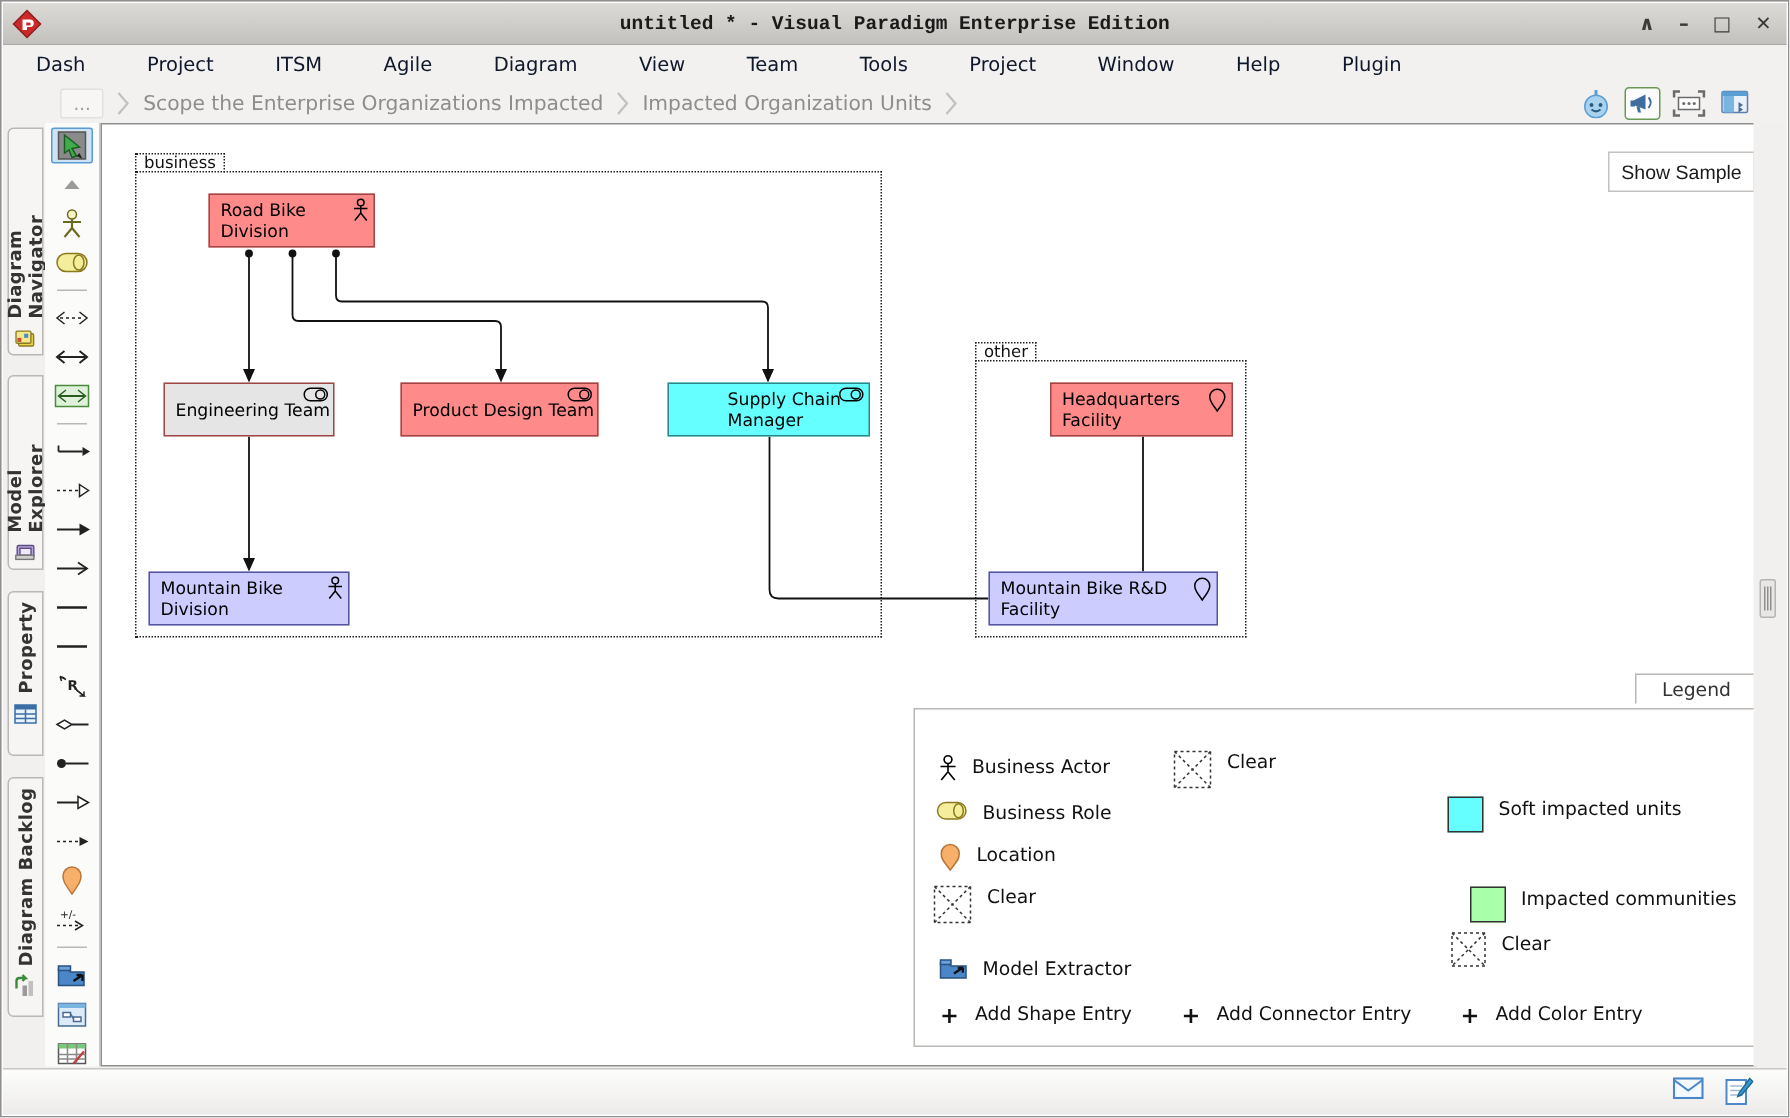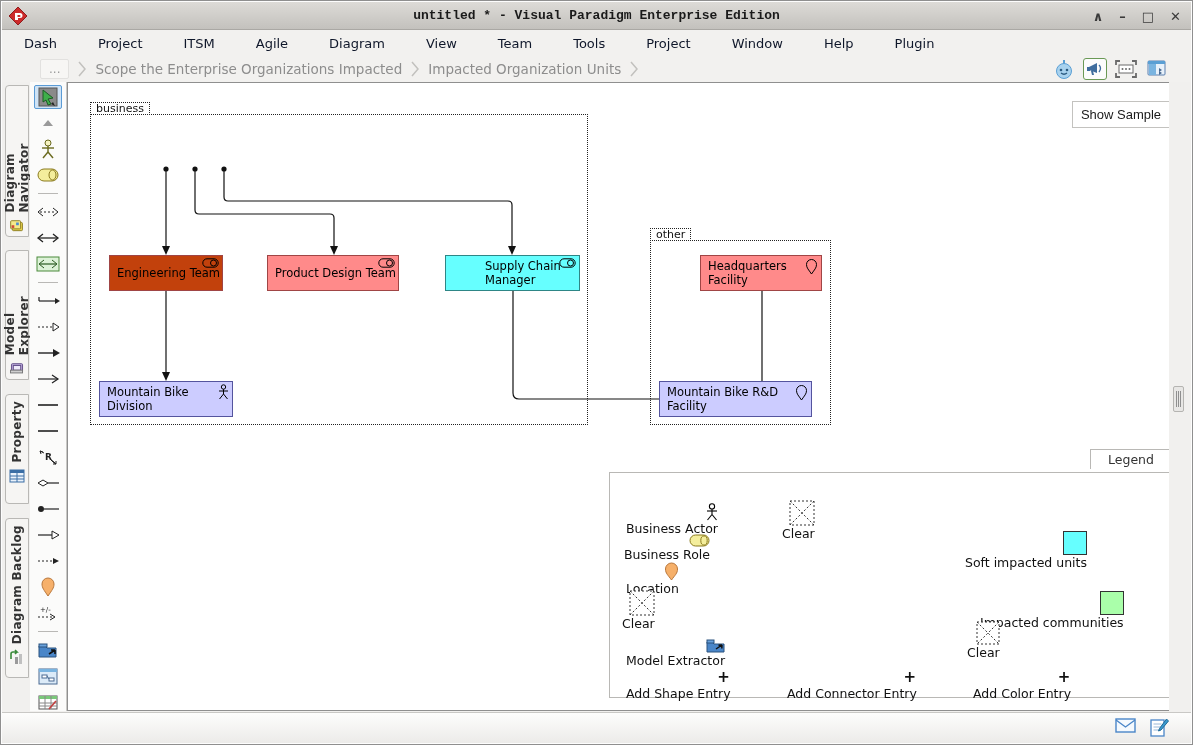--- a/index.html
+++ b/index.html
@@ -60,21 +60,21 @@
     font-size:11.5px; color:#000; }
   .node .badge { position:absolute; top:2px; right:3px; }
 
   .show-sample { position:absolute; right:0px; top:18px; width:98px; height:27px; background:#fff; border:1px solid #c3c2bf;
     font-size:13px; color:#1a1a1a; display:flex; align-items:center; justify-content:center; }
 
   
   .legend-tab { position:absolute; left:1022px; top:366px; width:82px; height:20px; background:#fff; border:1px solid #b9b8b5; border-bottom:none;
     font-size:12.5px; color:#333; display:flex; align-items:center; justify-content:center; }
   .legend-panel { position:absolute; left:541px; top:389px; width:563px; height:226px; background:#fff; border:1px solid #b9b8b5; }
-  .lg-row { position:absolute; display:flex; align-items:flex-end; font-size:12.5px; color:#111;flex-direction:column; }
+  .lg-row { position:absolute; display:flex; align-items:flex-start; gap:10px; font-size:12.5px; color:#111; }
   .swatch { width:24px; height:24px; border:1px solid #333; }
   .plus { font-size:15px; font-weight:bold; color:#111; width:14px; text-align:center; }
 
   
   .statusbar { position:absolute; left:1px; right:1px; bottom:1px; height:31px; background:linear-gradient(#fdfdfc,#ecebe9); border-top:1px solid #c9c8c5; }
   .status-icons { position:absolute; right:22px; top:5px; display:flex; gap:14px; }
 </style>
 </head>
 <body>
 
@@ -392,22 +392,32 @@
         <circle cx="98" cy="86" r="2.6"></circle>
           <circle cx="127" cy="86" r="2.6"></circle>
           <circle cx="156" cy="86" r="2.6"></circle>
         <path d="M94 163 L102 163 L98 172 Z"></path>
         <path d="M262 163 L270 163 L266 172 Z"></path>
         <path d="M440 163 L448 163 L444 172 Z"></path>
         <path d="M94 289 L102 289 L98 298 Z"></path>
       </g>
     </svg>
 
-
-    <div class="node" style="left:41px; top:172px; width:114px; background:#c2410c; border-color:#a04545;">
+    <div class="node" style="left:71px; top:46px; width:111px; background:#ff8a8a; border-color:#a04545;">
+      <span>Road Bike Division</span>
+      <svg class="badge" width="11" height="16" viewBox="0 0 11 16">
+        <circle cx="5.5" cy="3" r="2.2" fill="none" stroke="#000"></circle>
+        <line x1="5.5" y1="5.2" x2="5.5" y2="10" stroke="#000"></line>
+        <line x1="1" y1="7" x2="10" y2="7" stroke="#000"></line>
+        <line x1="5.5" y1="10" x2="1.5" y2="15" stroke="#000"></line>
+          <line x1="5.5" y1="10" x2="9.5" y2="15" stroke="#000"></line>
+      </svg>
+    </div>
+
+    <div class="node" style="left:41px; top:172px; width:114px; background:#e5e5e5; border-color:#a04545;">
       <span>Engineering Team</span>
       <svg class="badge" width="17" height="10" viewBox="0 0 17 10">
         <rect x="0.8" y="0.8" width="15.4" height="8.4" rx="4.2" fill="none" stroke="#000"></rect>
         <circle cx="11.5" cy="5" r="3" fill="none" stroke="#000"></circle>
       </svg>
     </div>
 
     <div class="node" style="left:199px; top:172px; width:132px; background:#ff8a8a; border-color:#a04545;">
       <span>Product Design Team</span>
       <svg class="badge" width="17" height="10" viewBox="0 0 17 10">

